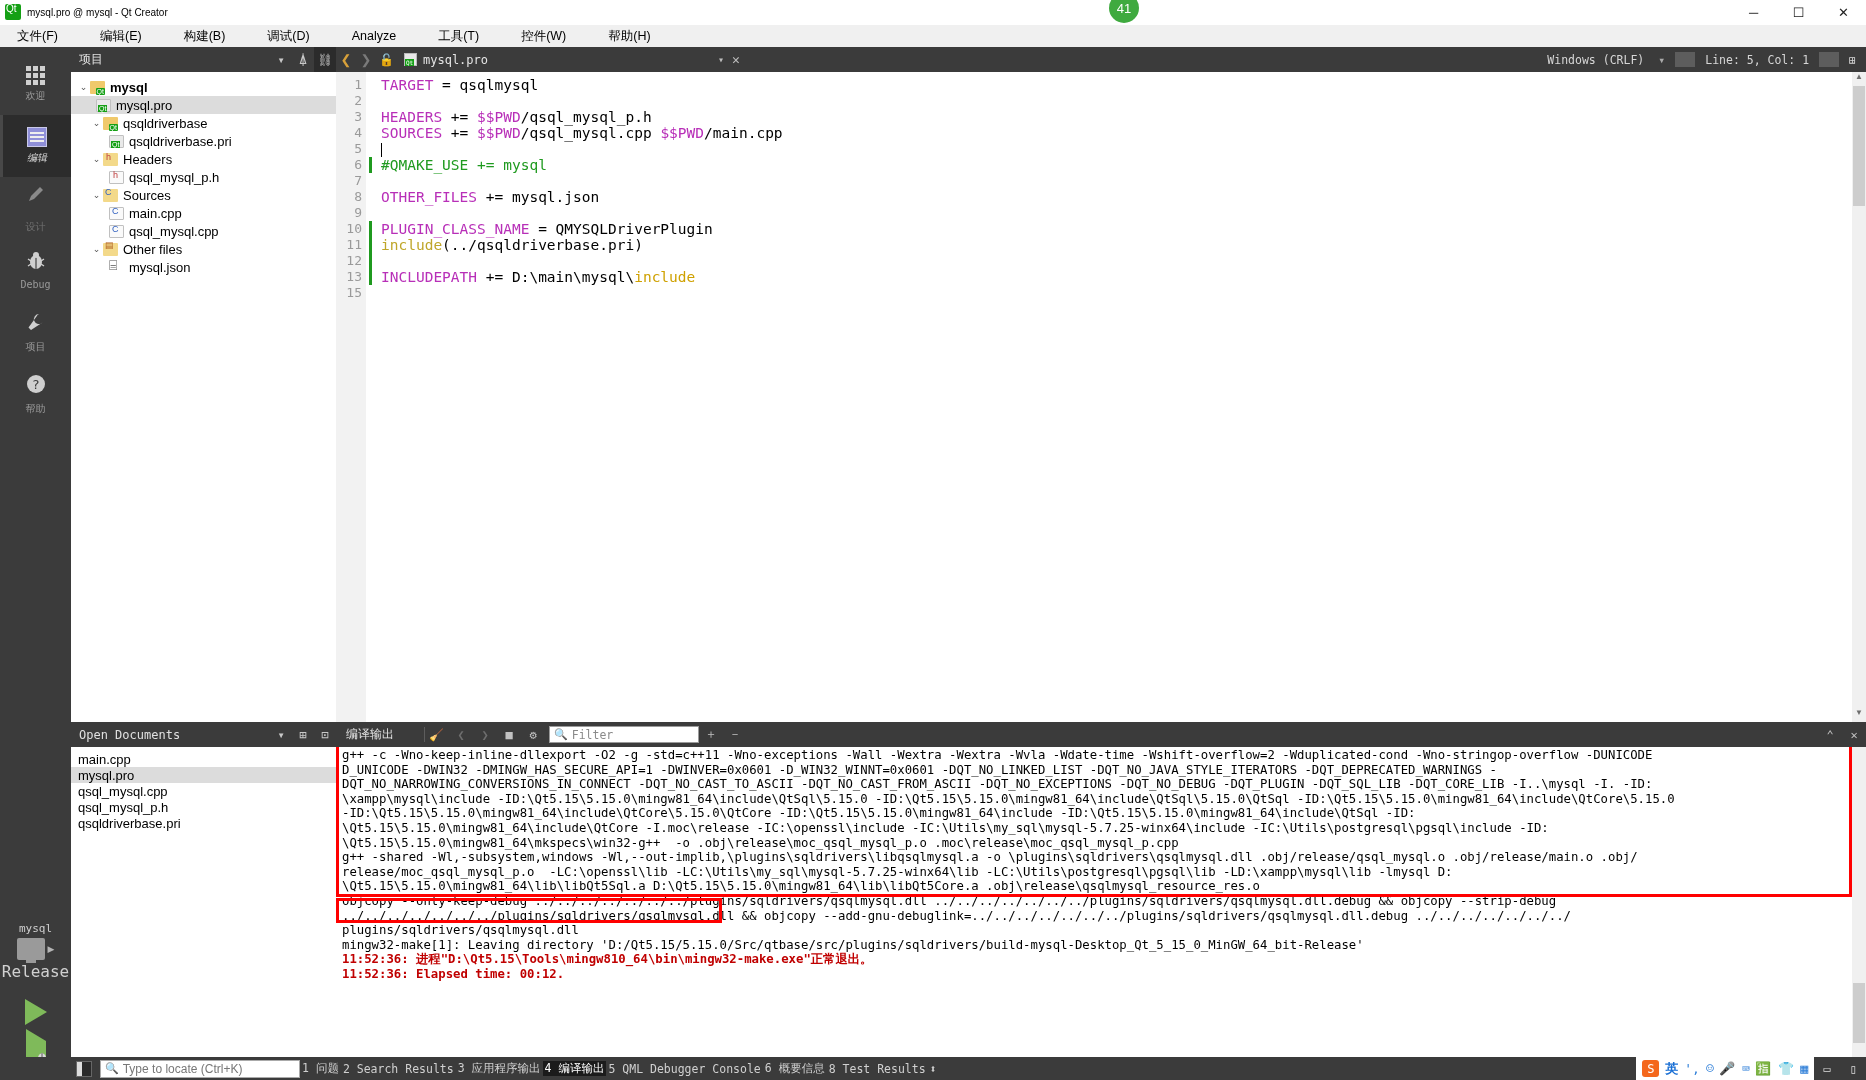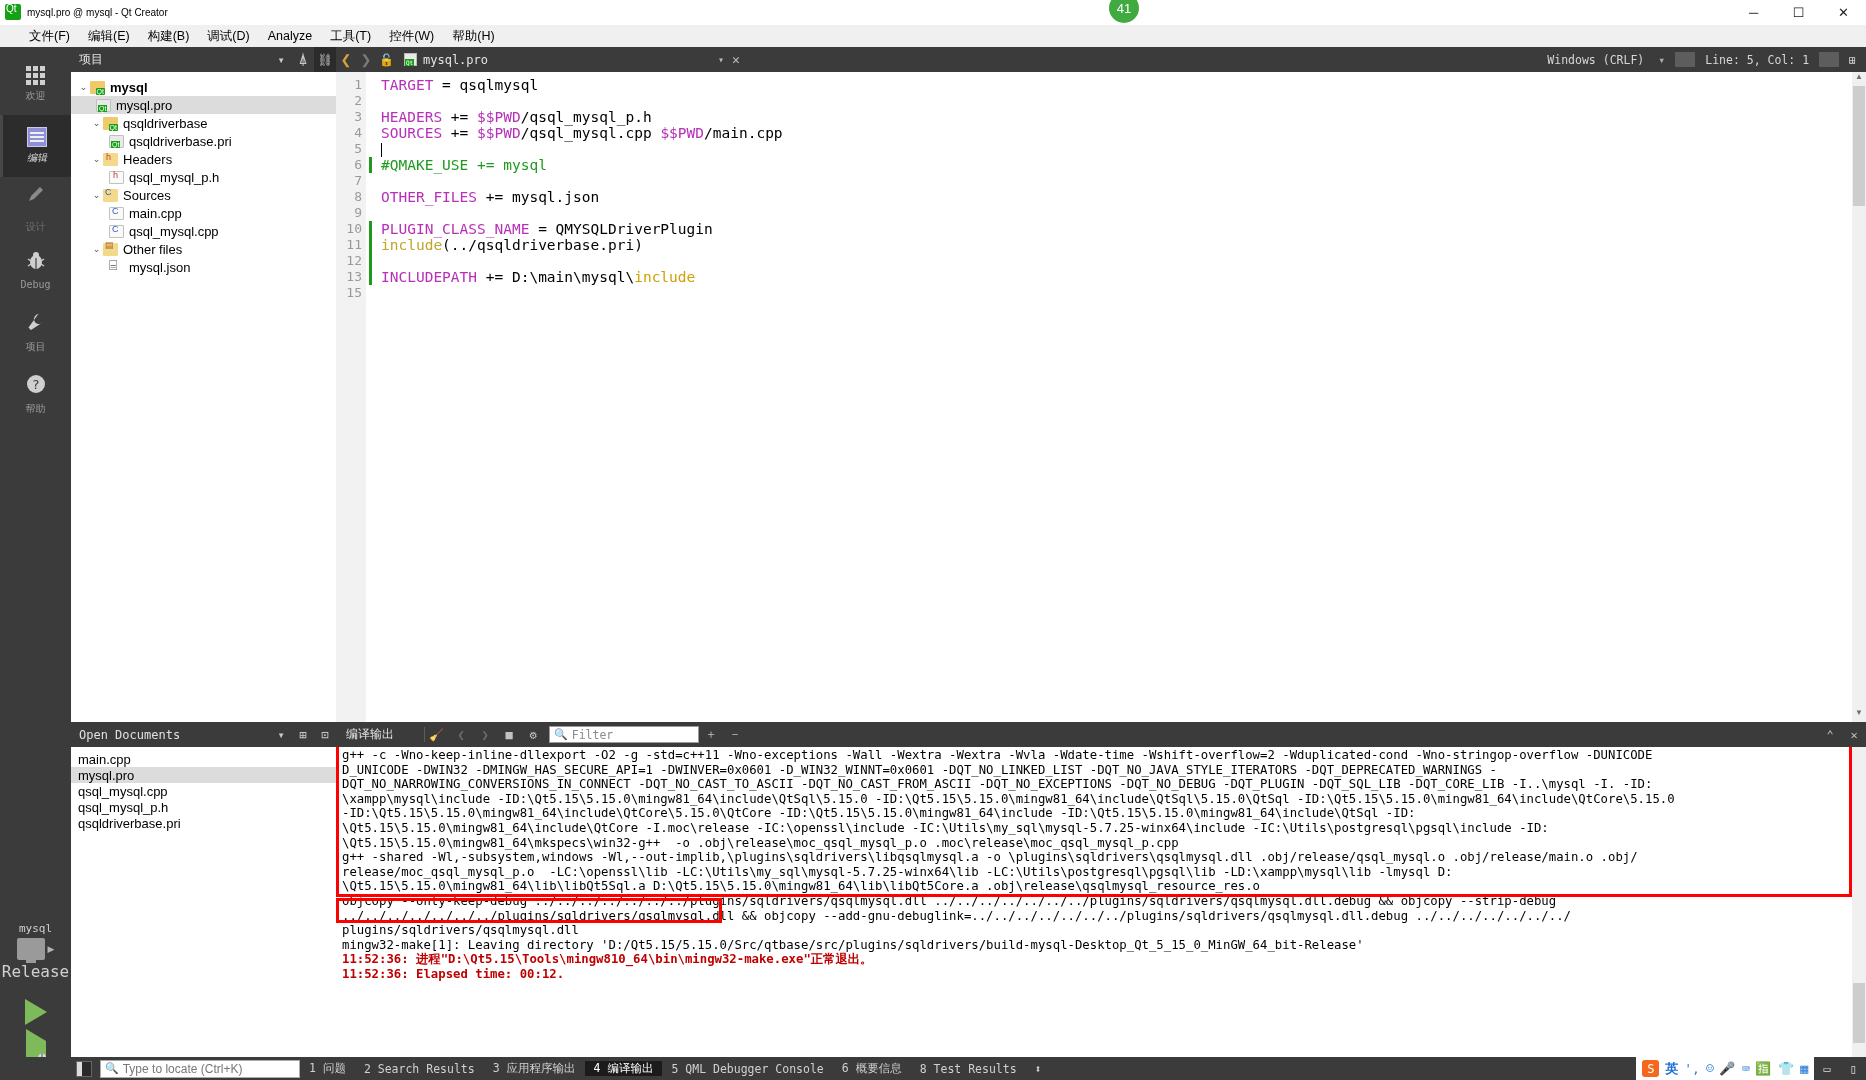--- a/index.html
+++ b/index.html
@@ -38,21 +38,21 @@
   .badge41 {
     position: absolute; left: 1109px; top: -7px; width: 30px; height: 30px;
     border-radius: 50%; background: #3faa3f; color: #fff;
     font-size: 13px; display: flex; align-items: center; justify-content: center;
     z-index: 40;
   }
 
   
   .menubar {
     position: absolute; top: 25px; left: 0; width: 1484px; height: 22px;
-    background: #f0f0f0; display: flex; align-items: center; padding-left: 20px;
+    background: #f0f0f0; display: flex; align-items: center; padding-left: 8px; gap: 24px;
   }
   .menu-item {
     font-size: 12.5px; color: #000; padding: 2px 9px; white-space: nowrap;
   }
 
   
   .modebar {
     position: absolute; top: 47px; left: 0; width: 71px; height: 1010px;
     background: #3b3b3b;
   }
@@ -203,21 +203,21 @@
   
   .statusbar { position:absolute; left:0; top:1057px; width:1866px; height:23px; background:#3b3b3b;
      display:flex; align-items:center; color:#d0d0d0; font-size:11.5px; font-family:"DejaVu Sans Mono", monospace;}
   .sb-toggle { width:16px;height:16px;background:#2a2a2a;border:1px solid #666; margin-left:76px; display:flex;}
   .sb-toggle i{ width:5px;height:14px;background:#ddd;display:block;}
   .locate {
     width: 200px; height: 18px; background: #fff; border:1px solid #aaa; margin-left:8px;
     display:flex; align-items:center; color:#777; font-size:12px; padding-left:4px;
     font-family: "Liberation Sans", sans-serif;
   }
-  .sb-item { padding: 0 9px; white-space: nowrap; }
+  .sb-item { padding: 0 2px; white-space: nowrap; }
   .sb-item.sel { background: #1b1b1b; color:#fff; }
   .sys-tray { margin-left:auto; display:flex; align-items:center; }
   .ime {
     background:#fff; height:23px; display:flex; align-items:center; padding: 0 6px; gap:6px;
   }
   .ime .sogou { width:17px;height:17px;background:#f4671c;border-radius:3px;color:#fff;font-size:12px;
      display:flex;align-items:center;justify-content:center;}
   .ime .ch { color:#1a6fd4; font-size:13px; font-weight:bold;}
   .ime .g { color:#2f7fd8; font-size:13px; }
   .tray-btn { width:26px;height:23px;display:flex;align-items:center;justify-content:center;color:#ddd;font-size:12px;}

